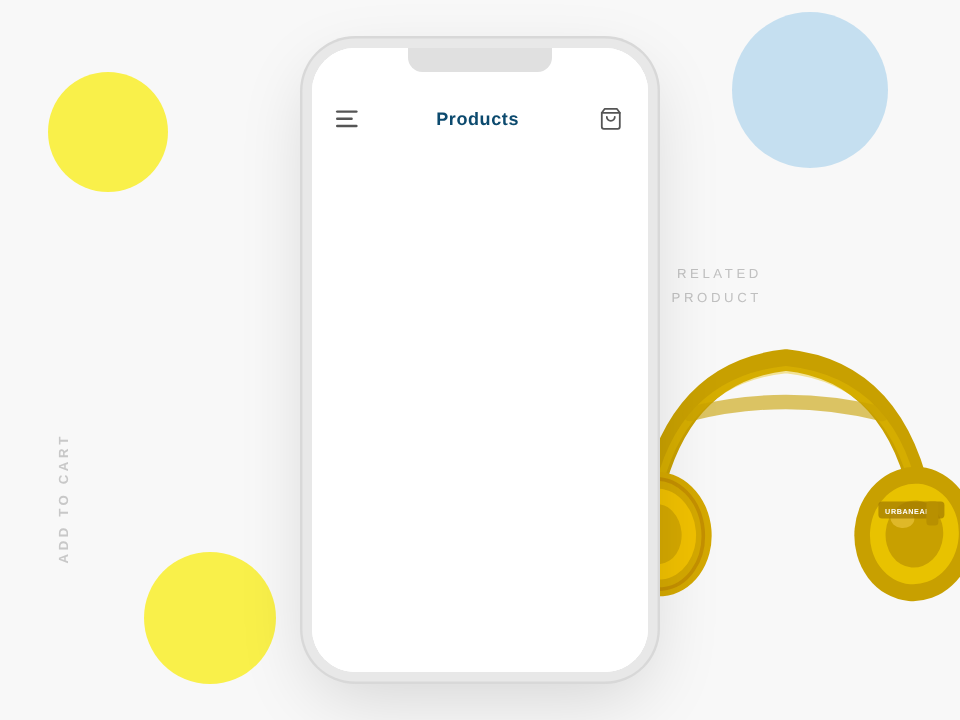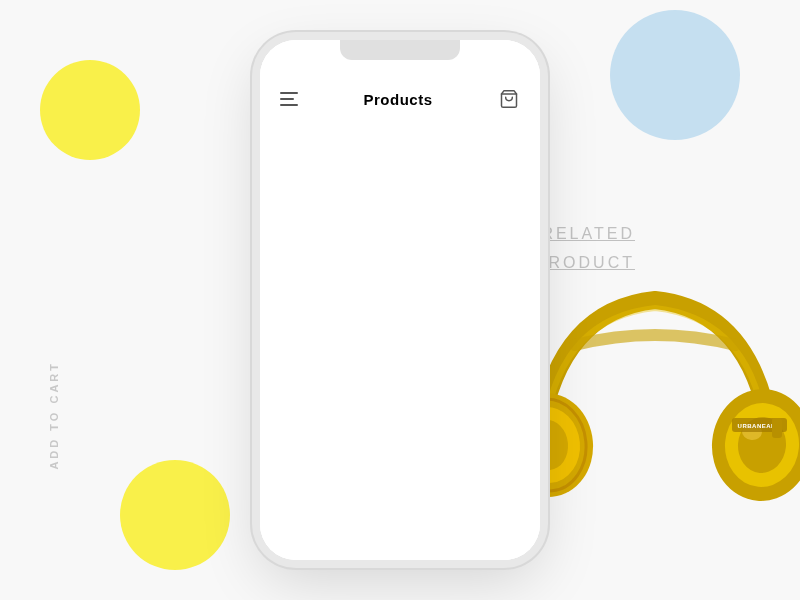--- a/index.html
+++ b/index.html
@@ -63,27 +63,26 @@
     .related-product-text {
       position: absolute;
       right: 165px;
       top: 220px;
       display: flex;
       flex-direction: column;
       align-items: flex-end;
     }
 
     .related-product-text span {
-      font-size: 16px;
+      font-size: 11px;
       font-weight: 500;
       letter-spacing: 3px;
       color: #c0c0c0;
       text-transform: uppercase;
       line-height: 1.8;
-      text-decoration: underline;
     }
 
     
     .phone-mockup {
       position: absolute;
       left: 50%;
       top: 50%;
       transform: translate(-50%, -50%);
       width: 280px;
       height: 520px;
@@ -151,21 +150,21 @@
       width: 14px;
     }
 
     .hamburger-icon span:last-child {
       width: 18px;
     }
 
     .header-title {
       font-size: 15px;
       font-weight: 600;
-      color: #000000;
+      color: #0c4a6e;
       letter-spacing: 0.5px;
     }
 
     .cart-icon {
       width: 22px;
       height: 22px;
       cursor: pointer;
       display: flex;
       align-items: center;
       justify-content: center;

